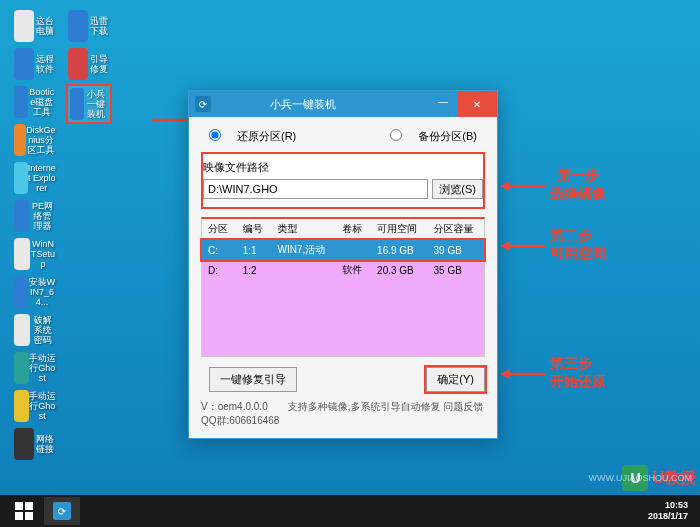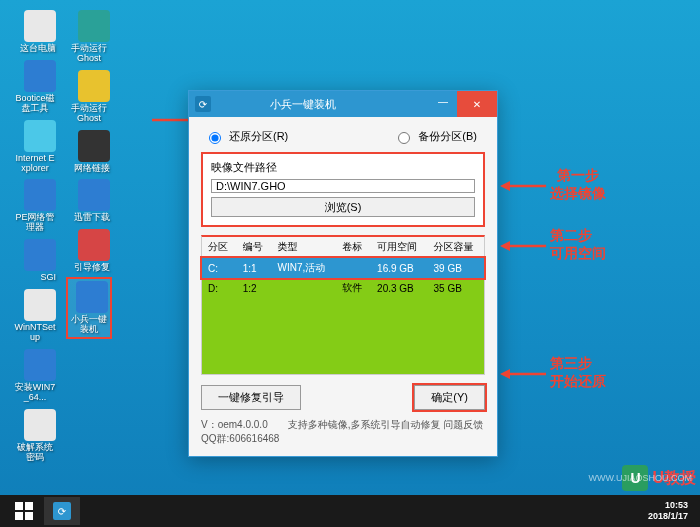--- a/index.html
+++ b/index.html
@@ -8,58 +8,58 @@
   background: linear-gradient(180deg, #1ba3d4 0%, #1590c8 50%, #0f7db8 100%);
   font-family: "Microsoft YaHei", Arial, sans-serif;
   font-size: 11px;
   position: relative;
   overflow: hidden;
 }
 
 
 .desktop { position: absolute; top: 0; left: 0; width: 100%; height: 100%; }
 .icon-grid { display: flex; flex-direction: column; flex-wrap: wrap; height: 480px; align-content: flex-start; padding: 8px 0 0 12px; gap: 2px 8px; }
-.desktop-icon { width: 46px; display: flex; flex-direction: column; align-items: flex-end; cursor: pointer; padding: 2px; }
+.desktop-icon { width: 46px; display: flex; align-items: center; cursor: pointer; padding: 2px; }
 .desktop-icon.highlighted { border: 2px solid #e43; background: rgba(255,255,255,0.1); }
 .desktop-icon .ico { width: 32px; height: 32px; display: flex; align-items: center; justify-content: center; border-radius: 4px; }
 .desktop-icon .lbl { color: #fff; font-size: 9px; text-align: center; margin-top: 2px; text-shadow: 1px 1px 2px rgba(0,0,0,0.6); line-height: 1.1; word-break: break-all; }
 
 
 .window { position: absolute; left: 188px; top: 90px; width: 310px; background: #fff; border: 1px solid #3b9bd6; box-shadow: 0 4px 20px rgba(0,0,0,0.3); }
 .titlebar { height: 26px; background: #2d96d0; display: flex; align-items: center; padding: 0 0 0 6px; color: #fff; font-size: 11px; }
 .titlebar .app-icon { width: 16px; height: 16px; background: #1a7db5; border-radius: 2px; margin-right: 6px; display:flex; align-items:center; justify-content:center; font-size:10px; }
 .titlebar .title { flex: 1; text-align: center; margin-right: 40px; }
 .titlebar .winbtns { display: flex; }
 .titlebar .winbtn { width: 28px; height: 20px; display: flex; align-items: center; justify-content: center; font-size: 10px; cursor: pointer; }
 .titlebar .winbtn.close { background: #e74c3c; color: #fff; width: 40px; height: 26px; }
 .titlebar .winbtn.min { color: #fff; }
 
 .win-body { padding: 10px 12px 8px; background: #f5f5f5; }
 .radio-row { display: flex; justify-content: space-between; padding: 2px 8px 8px; font-size: 11px; }
-.radio-opt { display: flex; align-items: flex-end; gap: 8px; }
+.radio-opt { display: flex; align-items: flex-start; gap: 16px; }
 .radio-opt input { width: 12px; height: 12px; }
 
-.path-section { border: 1px solid #ccc; padding: 6px 8px 8px; background: #fff; margin-bottom: 8px; }
+.path-section { border: 1px solid #ccc; padding: 6px 0 8px; background: #fff; margin-bottom: 8px; }
 .path-section.hl { border: 2px solid #e43; }
 .path-label { font-size: 11px; margin-bottom: 4px; }
-.path-row { display: flex; gap: 4px; flex-direction: column; }
+.path-row { display: flex; gap: 4px; }
 .path-input { flex: 1; height: 20px; border: 1px solid #999; padding: 0 4px; font-size: 11px; }
 .browse-btn { height: 20px; padding: 0 6px; font-size: 11px; border: 1px solid #999; background: #f0f0f0; cursor: pointer; }
 
-.table-wrap { border: 1px solid #ccc; background: #84cc16; height: 140px; position: relative; }
+.table-wrap { border: 1px solid #ccc; background: #f0abfc; height: 140px; position: relative; }
 .table-wrap.hl { border-top: 2px solid #e43; }
 .tbl { width: 100%; border-collapse: collapse; font-size: 10px; }
 .tbl th { background: #f5f5f5; border-bottom: 1px solid #ddd; padding: 3px 6px; text-align: left; font-weight: normal; }
 .tbl td { padding: 3px 6px; }
 .tbl tr.selected { background: #2d96d0; color: #fff; }
 .tbl tr.selected td:first-child { position: relative; }
 .row-hl { outline: 2px solid #e43; }
 
 .btn-row { display: flex; justify-content: space-between; margin-top: 10px; }
-.btn { padding: 4px 16px; font-size: 11px; border: 1px solid #999; background: #f0f0f0; cursor: pointer; }
+.btn { padding: 4px 10px; font-size: 11px; border: 1px solid #999; background: #f0f0f0; cursor: pointer; margin-left: 8px; }
 .btn.hl { outline: 2px solid #e43; text-align: center; }
 
 .status { font-size: 10px; color: #555; margin-top: 6px; padding: 2px 0; }
 
 
 .annotation { position: absolute; color: #e43; font-weight: bold; font-size: 14px; line-height: 1.3; }
 .arrow-svg { position: absolute; }
 
 
 .taskbar { position: absolute; bottom: 0; left: 0; right: 0; height: 32px; background: #1a1a1a; display: flex; align-items: center; padding: 0 6px; }
@@ -85,33 +85,37 @@
 <body>
 
 <div class="desktop">
   <div class="icon-grid" id="icon-grid">
       <div class="desktop-icon">
         <div class="ico ic-white"></div>
         <div class="lbl">这台电脑</div>
       </div>
       <div class="desktop-icon">
         <div class="ico ic-blue"></div>
+        <div class="lbl">远程软件</div>
+      </div>
+      <div class="desktop-icon">
+        <div class="ico ic-blue"></div>
         <div class="lbl">Bootice磁盘工具</div>
+      </div>
+      <div class="desktop-icon">
+        <div class="ico ic-orange"></div>
+        <div class="lbl">DiskGenius分区工具</div>
       </div>
       <div class="desktop-icon">
         <div class="ico ic-cyan"></div>
         <div class="lbl">Internet Explorer</div>
       </div>
       <div class="desktop-icon">
         <div class="ico ic-blue"></div>
         <div class="lbl">PE网络管理器</div>
-      </div>
-      <div class="desktop-icon">
-        <div class="ico ic-blue"></div>
-        <div class="lbl">SGI</div>
       </div>
       <div class="desktop-icon">
         <div class="ico ic-white"></div>
         <div class="lbl">WinNTSetup</div>
       </div>
       <div class="desktop-icon">
         <div class="ico ic-blue"></div>
         <div class="lbl">安装WIN7_64...</div>
       </div>
       <div class="desktop-icon">

